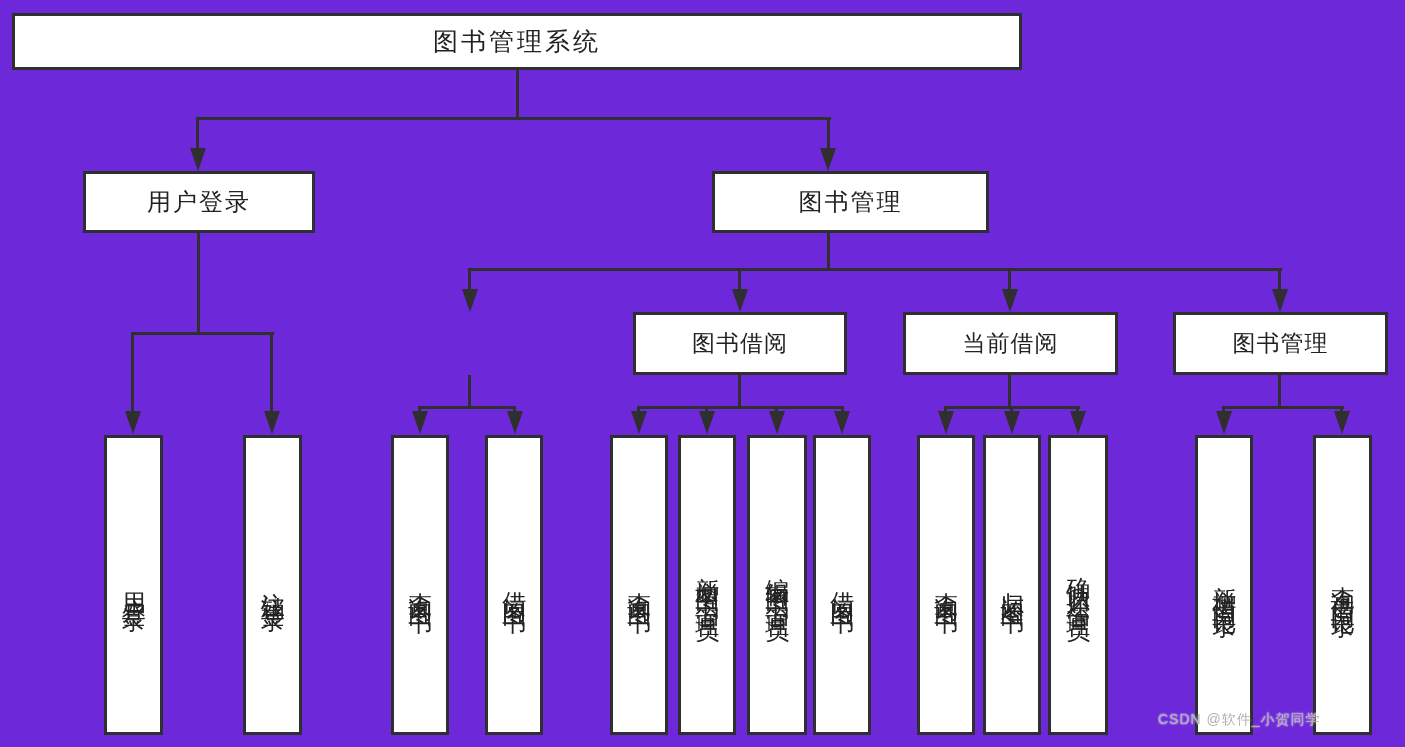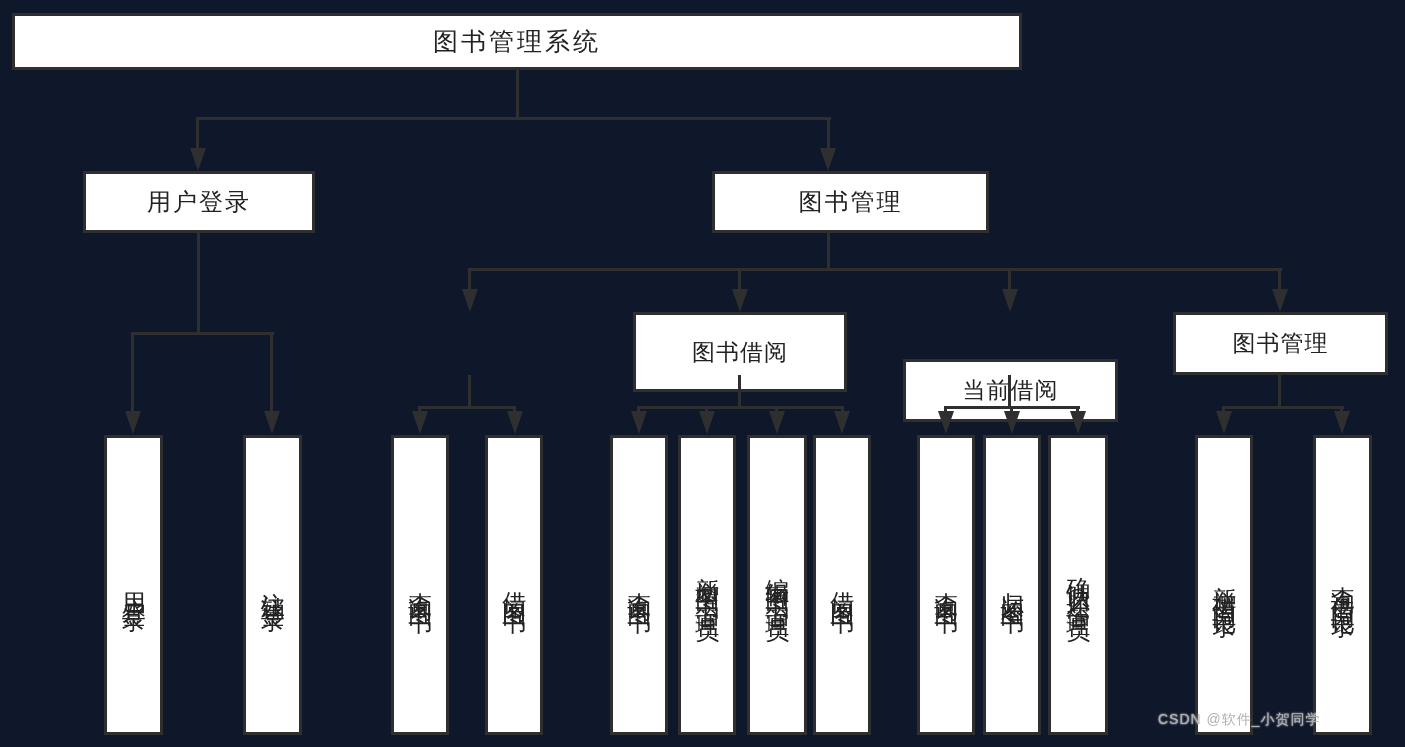--- a/index.html
+++ b/index.html
@@ -5,21 +5,21 @@
   html, body {
     margin: 0;
     padding: 0;
     background: #ffffff;
     font-family: "Liberation Sans", sans-serif;
   }
   #stage {
     position: relative;
     width: 1405px;
     height: 747px;
-    background: #0f172a;
+    background: #6d28d9;
     overflow: hidden;
   }
   
   .box {
     position: absolute;
     box-sizing: border-box;
     border: 3px solid #2f2f2f;
     background: #ffffff;
     display: flex;
     align-items: center;
@@ -98,22 +98,22 @@
     <div class="line" style="left:468px;  top:268px; width:3px;   height:22px;"></div>
     <div class="ah" style="left:462px;  top:289px;"></div>
     <div class="line" style="left:738px;  top:268px; width:3px;   height:22px;"></div>
     <div class="ah" style="left:732px;  top:289px;"></div>
     <div class="line" style="left:1008px; top:268px; width:3px;   height:22px;"></div>
     <div class="ah" style="left:1002px; top:289px;"></div>
     <div class="line" style="left:1278px; top:268px; width:3px;   height:22px;"></div>
     <div class="ah" style="left:1272px; top:289px;"></div>
   </div>
 
-  <div class="box lvl3" style="left:633px;  top:312px; width:214px; height:80px;">图书借阅</div>
-  <div class="box lvl3" style="left:903px;  top:312px; width:215px; height:63px;margin-top:47px;">当前借阅</div>
+  <div class="box lvl3" style="left:633px;  top:312px; width:214px; height:63px;">图书借阅</div>
+  <div class="box lvl3" style="left:903px;  top:312px; width:215px; height:63px;">当前借阅</div>
   <div class="box lvl3" style="left:1173px; top:312px; width:215px; height:63px;">图书管理</div>
 
   <div>
     <div class="line" style="left:468px; top:375px; width:3px;  height:31px;"></div>
     <div class="line" style="left:418px; top:406px; width:98px; height:3px;"></div>
     <div class="line" style="left:418px; top:406px; width:3px;  height:8px;"></div>
     <div class="ah" style="left:412px; top:411px;"></div>
     <div class="line" style="left:513px; top:406px; width:3px;  height:8px;"></div>
     <div class="ah" style="left:507px; top:411px;"></div>
   </div>

